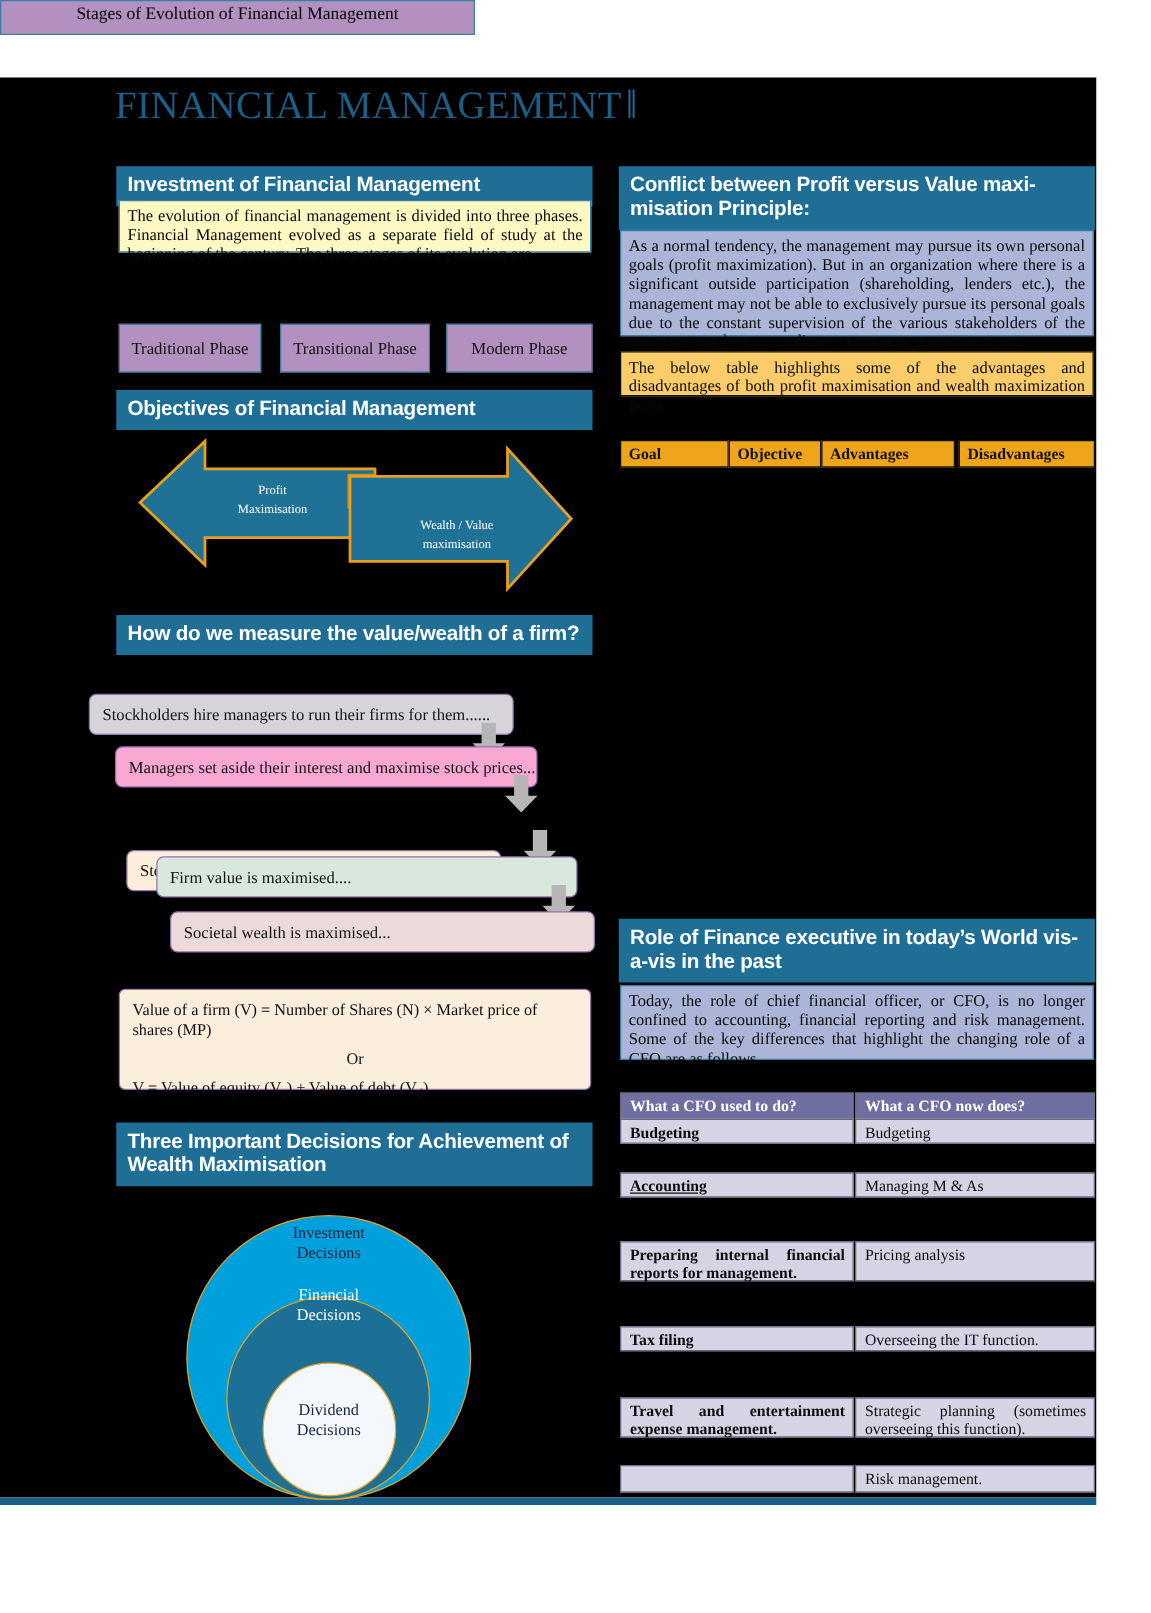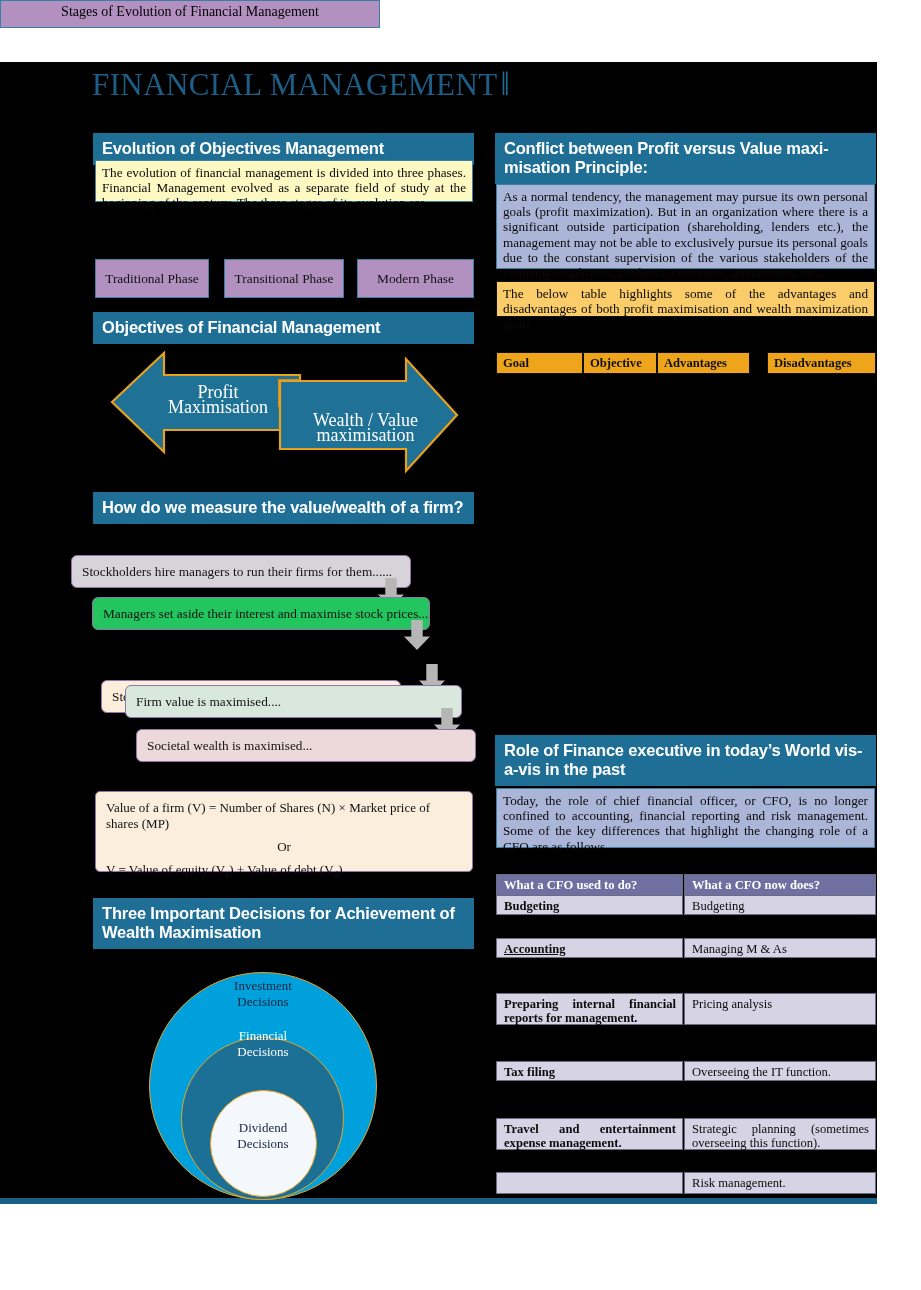--- a/index.html
+++ b/index.html
@@ -107,21 +107,21 @@
   #phase-1 { left: 224px; width: 120px; }
   #phase-2 { left: 357px; width: 117px; }
 
   #obj-head { left: 93px; top: 312px; width: 381px; }
 
   
   #obj-diagram { position: absolute; left: 110px; top: 345px; width: 350px; height: 140px; }
   .arrow-lbl {
     position: absolute;
     color: #ffffff;
-    font-size: 18px;
+    font-size: 10px;
     line-height: 15px;
     text-align: center;
     pointer-events: none;
   }
   #lbl-profit { left: 48px; top: 40px; width: 120px; }
   #lbl-wealth { left: 188px; top: 68px; width: 135px; }
 
   #measure-head { left: 93px; top: 492px; width: 381px; }
 
   .cascade {
@@ -129,21 +129,21 @@
     box-sizing: border-box;
     border: 1.3px solid #9273ab;
     border-radius: 6px;
     font-size: 13.3px;
     color: #131313;
     display: flex; align-items: center;
     padding-left: 10px;
     height: 33px;
   }
   #casc-0 { left: 71px;  top: 555px; width: 340px; background: #d7d4d9; }
-  #casc-1 { left: 92px;  top: 597px; width: 338px; background: #22c55e; }
+  #casc-1 { left: 92px;  top: 597px; width: 338px; background: #f9a8d4; }
   #casc-2 { left: 101px; top: 640px; width: 300px; background: #fceedb; margin-top: 40px; }
   #casc-3 { left: 125px; top: 685px; width: 337px; background: #d9e8dd; }
   #casc-4 { left: 136px; top: 729px; width: 340px; background: #ecd9d9; }
 
   .cascade-arrow {
     position: absolute;
     width: 26px; height: 30px;
     background: #b6b6b6;
     -webkit-clip-path: polygon(28% 0%, 72% 0%, 72% 55%, 100% 55%, 50% 100%, 0% 55%, 28% 55%);
     clip-path: polygon(28% 0%, 72% 0%, 72% 55%, 100% 55%, 50% 100%, 0% 55%, 28% 55%);
@@ -203,21 +203,21 @@
     position: absolute; top: 352px; height: 22px;
     background: #eea51b;
     border: 1px solid #111111;
     box-sizing: border-box;
     font-weight: bold; font-size: 12.6px; line-height: 20px;
     padding-left: 6px;
     color: #111111;
   }
   #gth-0 { left: 496px; width: 87px; }
   #gth-1 { left: 583px; width: 74px; }
-  #gth-2 { left: 657px; width: 93px; }
+  #gth-2 { left: 657px; width: 107px; }
   #gth-3 { left: 767px; width: 109px; }
 
   #role-head { left: 495px; top: 735px; width: 381px; }
   #role-body {
     left: 496px; top: 788px; width: 379px; height: 60px;
     background: #aab5d8; border: 1.2px solid #3a7fa4;
   }
 
   .cfo-l { left: 496px; width: 187px; }
   .cfo-r { left: 684px; width: 192px; }
@@ -229,21 +229,21 @@
 </head>
 <body>
 
 <div id="page">
 
   <div id="black-canvas"></div>
   <div id="bottom-rule"></div>
 
   <div id="doc-title"><span>FINANCIAL MANAGEMENT</span><span class="bars">‖</span></div>
 
-  <div class="sec-head" id="evo-head">Evolution of Objectives Management</div>
+  <div class="sec-head" id="evo-head">Investment of Financial Management</div>
   <div class="body-box" id="evo-body">The evolution of financial management is divided into three phases. Financial Management evolved as a separate field of study at the beginning of the century. The three stages of its evolution are</div>
   <div id="evo-stages">Stages of Evolution of Financial Management</div>
 
   <div class="phase-box" id="phase-0">Traditional Phase</div>
   <div class="phase-box" id="phase-1">Transitional Phase</div>
   <div class="phase-box" id="phase-2">Modern Phase</div>
 
   <div class="sec-head" id="obj-head">Objectives of Financial Management</div>
 
   <div id="obj-diagram">

